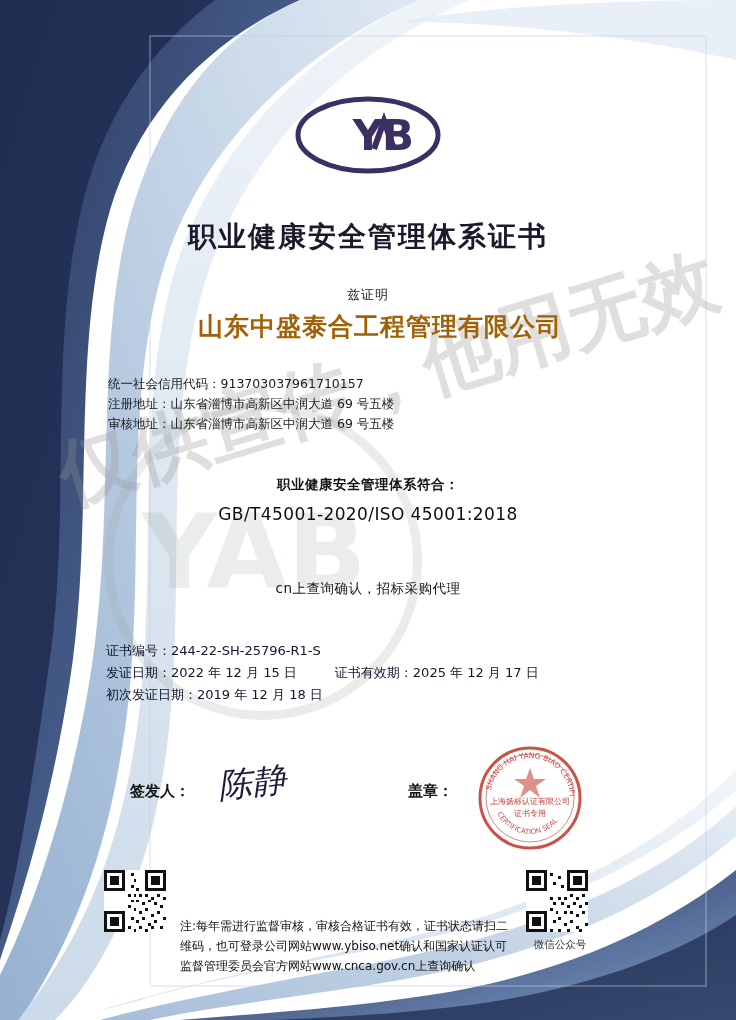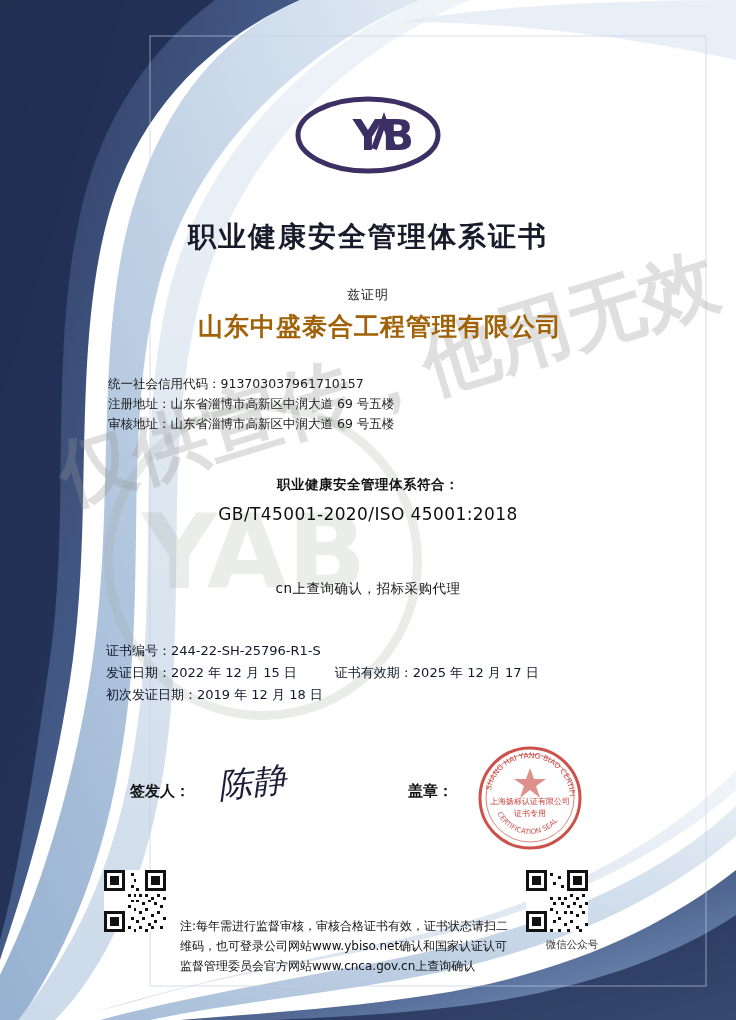--- a/index.html
+++ b/index.html
@@ -213,21 +213,21 @@
   }
   .qr {
     position: absolute;
     width: 62px;
     height: 62px;
   }
   .qr-left { left: 16px; top: 4px; }
   .qr-right { left: 438px; top: 4px; }
   .qr-caption {
     position: absolute;
-    left: 436px;
+    left: 424px;
     top: 72px;
     width: 96px;
     text-align: center;
     font-family: "DejaVu Sans", "Liberation Sans", sans-serif;
     font-size: 10.5px;
     color: #333;
   }
   .note {
     position: absolute;
     left: 92px;

